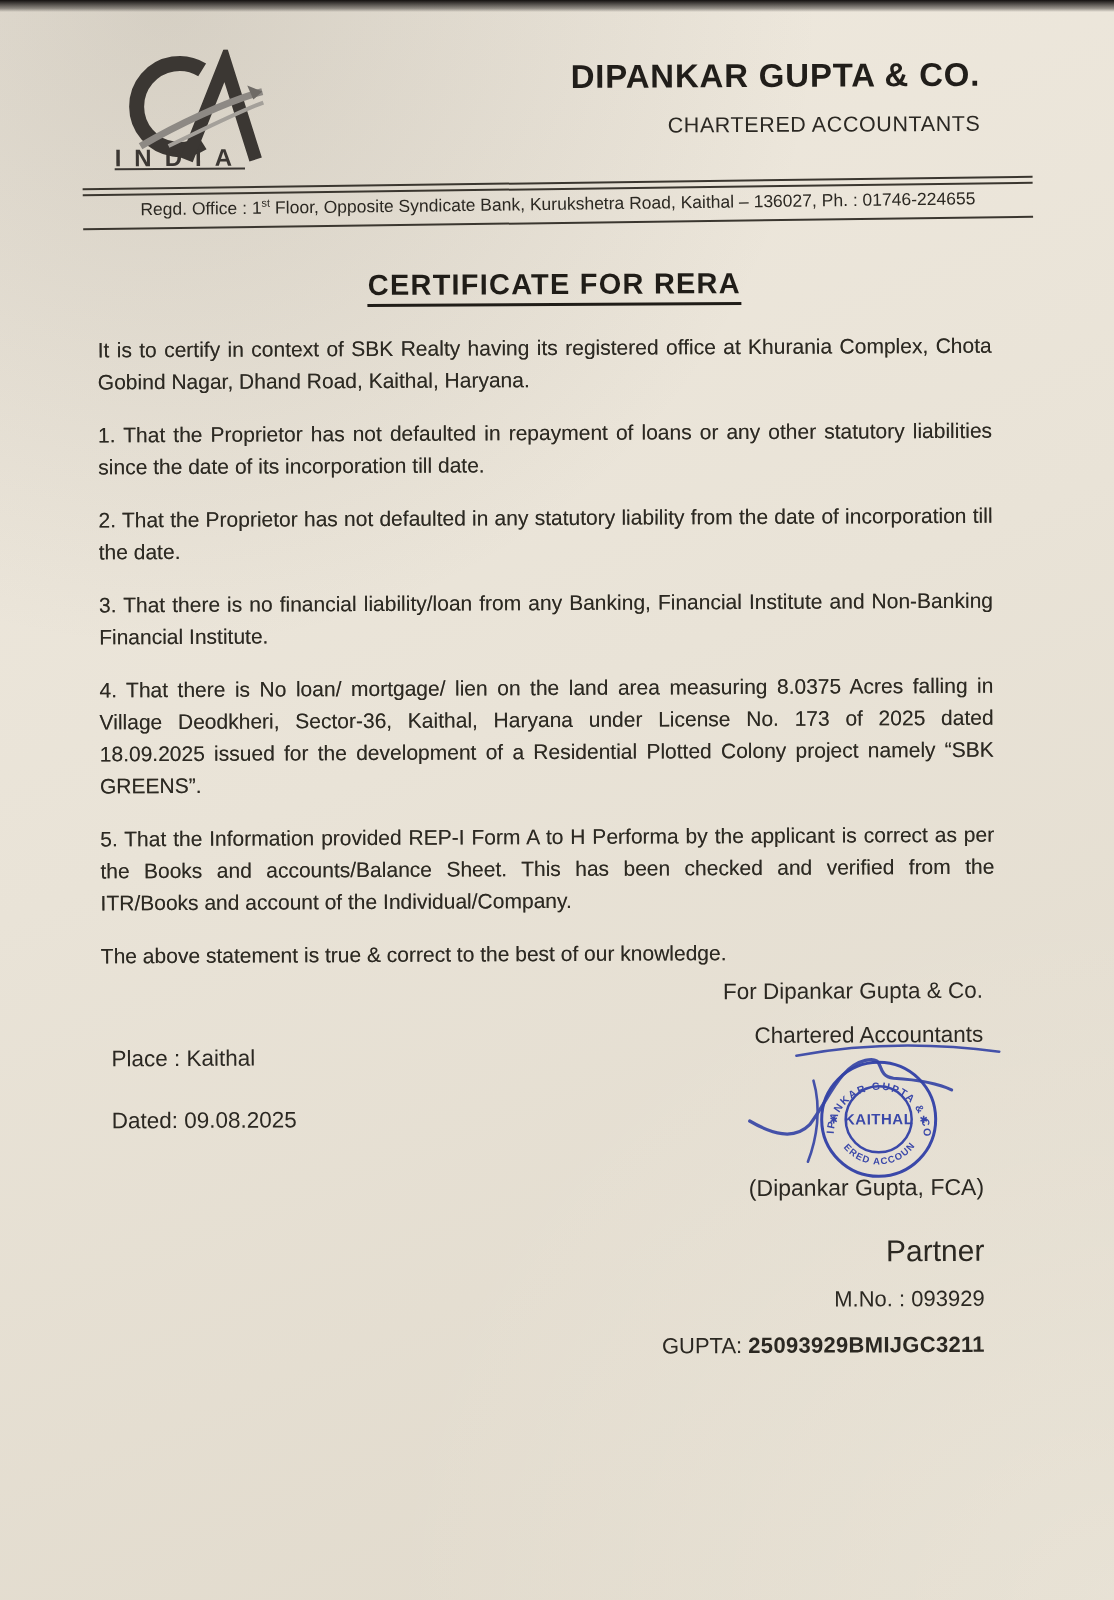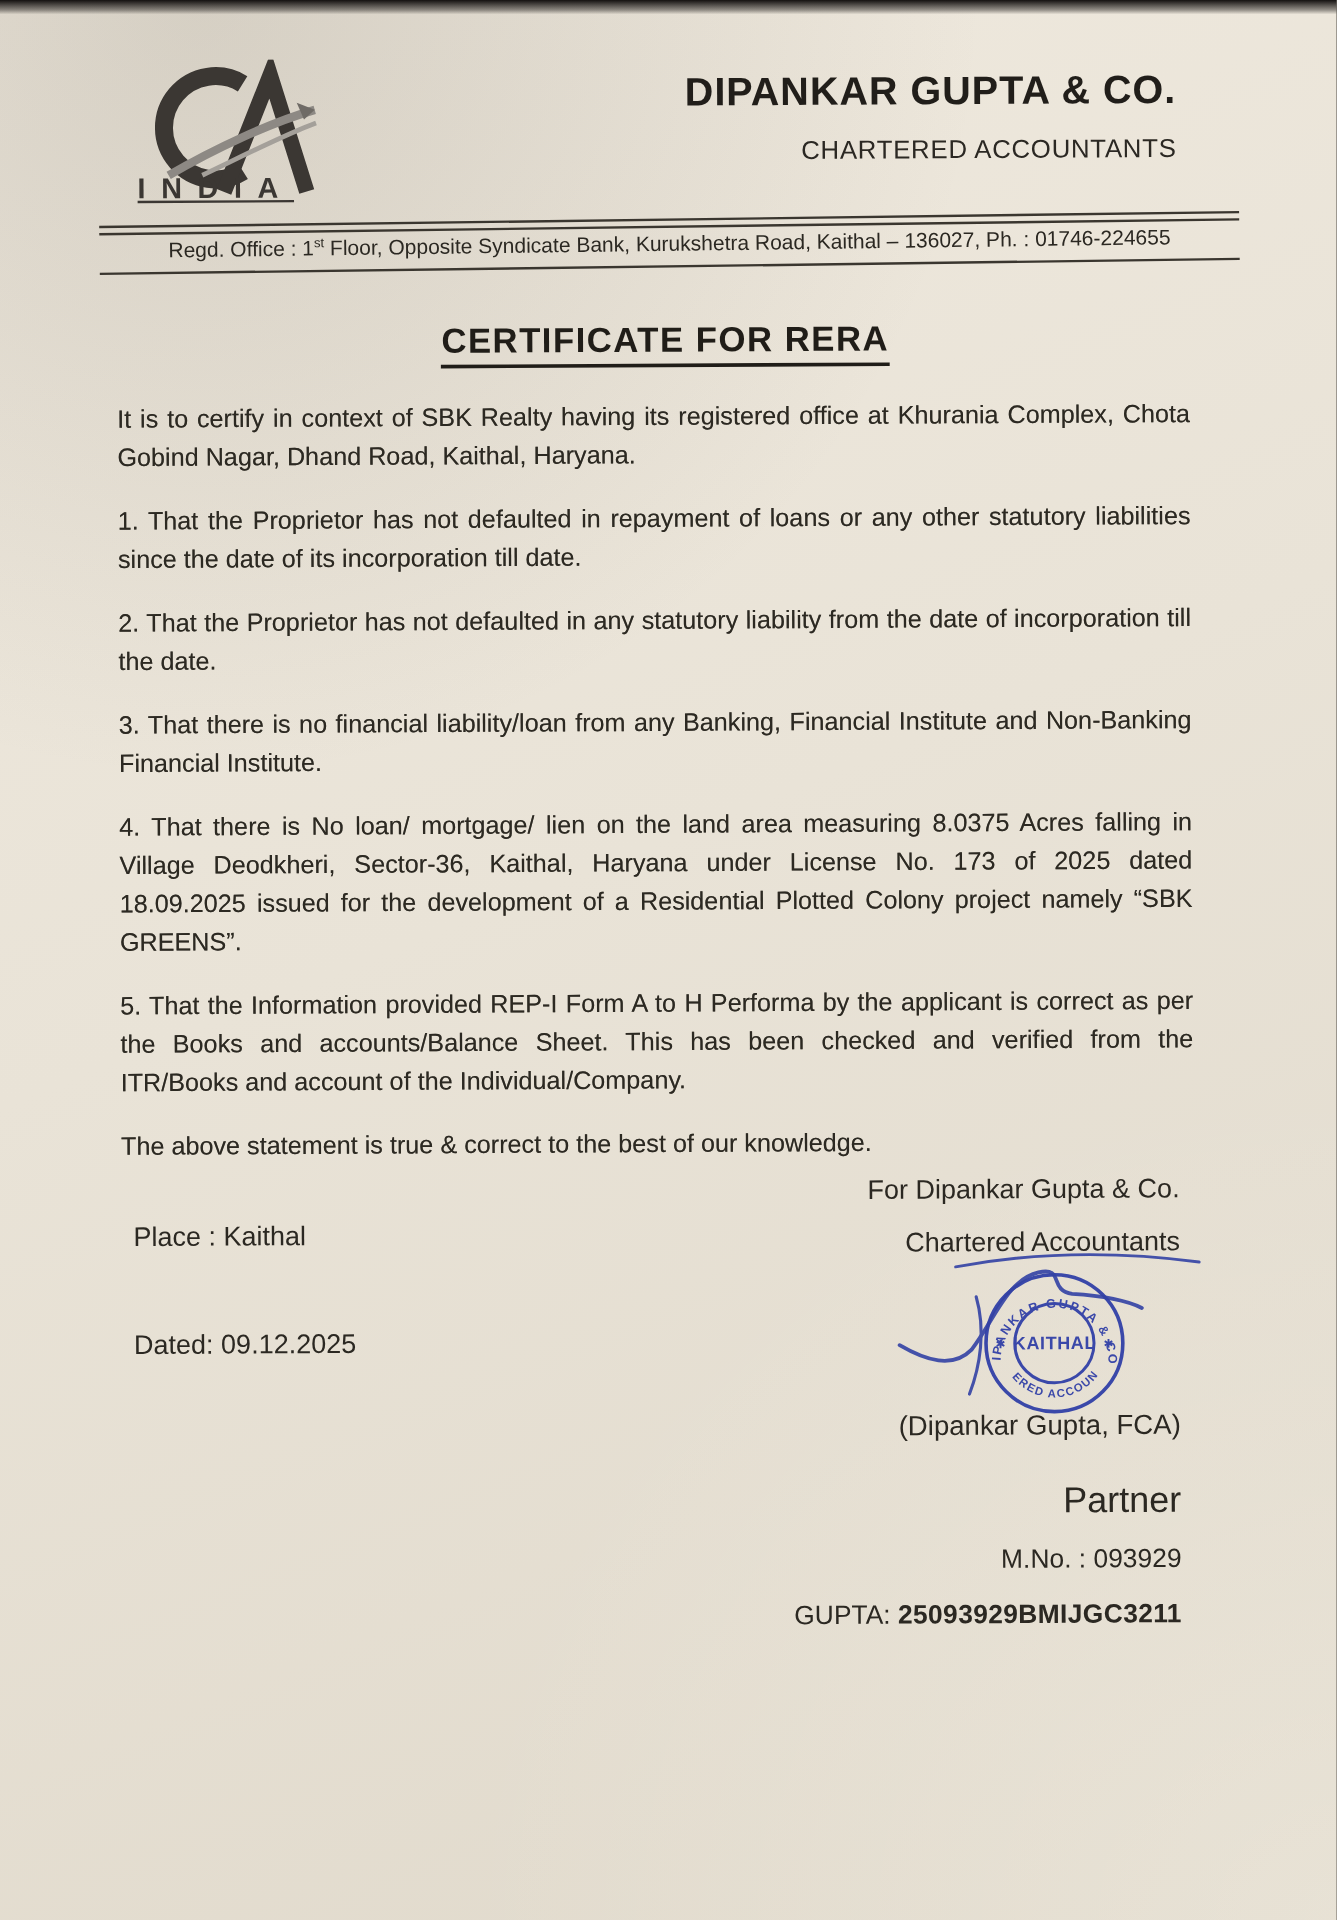--- a/index.html
+++ b/index.html
@@ -68,21 +68,21 @@
   .right-col { position: absolute; right: 132px; text-align: right; color: #2b2822; }
   .for-line   { top: 980px;  font-size: 22.5px; }
   .ca-line    { top: 1024px; font-size: 22.5px; }
   .signer     { top: 1176px; font-size: 23px; }
   .designation{ top: 1236px; font-size: 30px; }
   .mno        { top: 1288px; font-size: 22px; }
   .udin       { top: 1334px; font-size: 22px; }
   .udin .udin-value { font-weight: bold; letter-spacing: .3px; }
 
   .left-col { position: absolute; left: 110px; font-size: 22.5px; color: #2b2822; }
-  .place { top: 1016px; text-align: right; }
+  .place { top: 1044px; text-align: right; }
   .dated { top: 1106px; }
 
   .stamp-svg {
     position: absolute; left: 640px; top: 1025px;
     mix-blend-mode: multiply; opacity: .92;
   }
 </style>
 </head>
 <body>
 
@@ -119,21 +119,21 @@
     <p>It is to certify in context of SBK Realty having its registered office at Khurania Complex, Chota Gobind Nagar, Dhand Road, Kaithal, Haryana.</p>
     <p>1. That the Proprietor has not defaulted in repayment of loans or any other statutory liabilities since the date of its incorporation till date.</p>
     <p>2. That the Proprietor has not defaulted in any statutory liability from the date of incorporation till the date.</p>
     <p>3. That there is no financial liability/loan from any Banking, Financial Institute and Non-Banking Financial Institute.</p>
     <p>4. That there is No loan/ mortgage/ lien on the land area measuring 8.0375 Acres falling in Village Deodkheri, Sector-36, Kaithal, Haryana under License No. 173 of 2025 dated 18.09.2025 issued for the development of a Residential Plotted Colony project namely “SBK GREENS”.</p>
     <p>5. That the Information provided REP-I Form A to H Performa by the applicant is correct as per the Books and accounts/Balance Sheet. This has been checked and verified from the ITR/Books and account of the Individual/Company.</p>
     <p>The above statement is true &amp; correct to the best of our knowledge.</p>
   </div>
 
   <div class="left-col place">Place : Kaithal</div>
-  <div class="left-col dated">Dated: 09.12.2025</div>
+  <div class="left-col dated">Dated: 09.08.2025</div>
 
   <div class="right-col for-line">For Dipankar Gupta &amp; Co.</div>
   <div class="right-col ca-line">Chartered Accountants</div>
   <div class="right-col signer">(Dipankar Gupta, FCA)</div>
   <div class="right-col designation">Partner</div>
   <div class="right-col mno">M.No. : 093929</div>
   <div class="right-col udin"><span>GUPTA: </span><span class="udin-value">25093929BMIJGC3211</span></div>
 
   <svg class="stamp-svg" width="400" height="210" viewBox="0 0 400 210">
     <defs>

